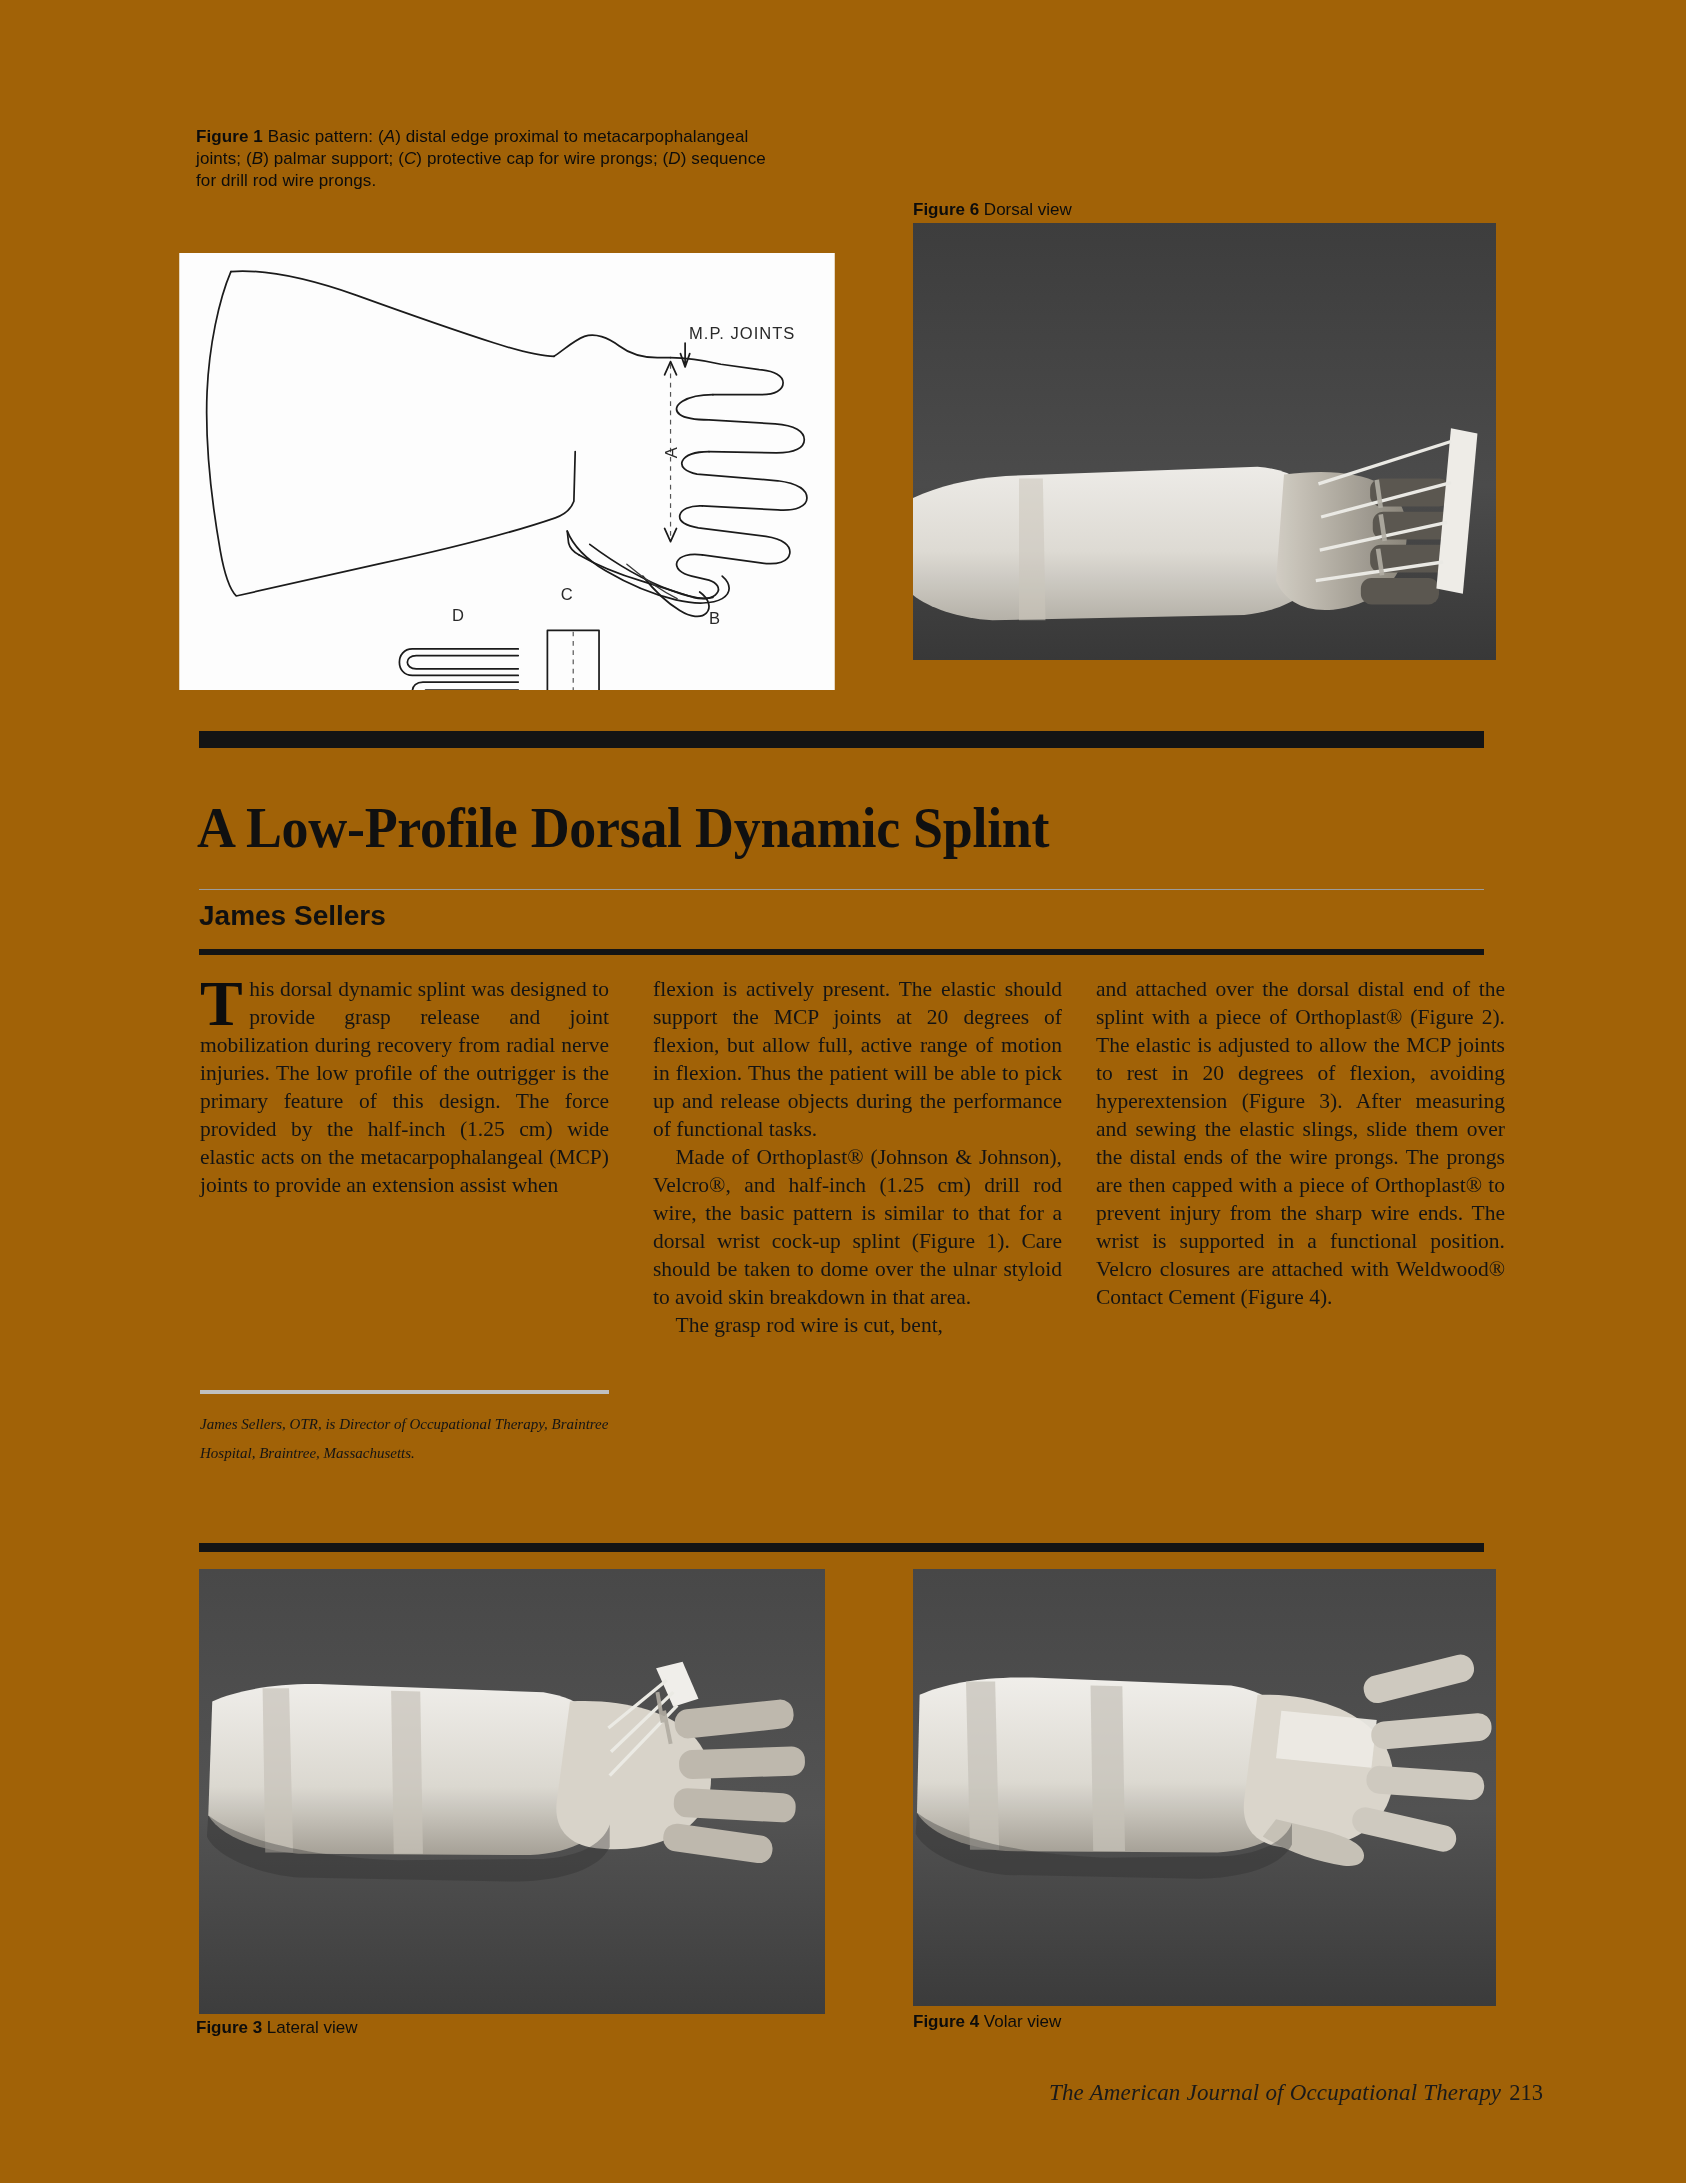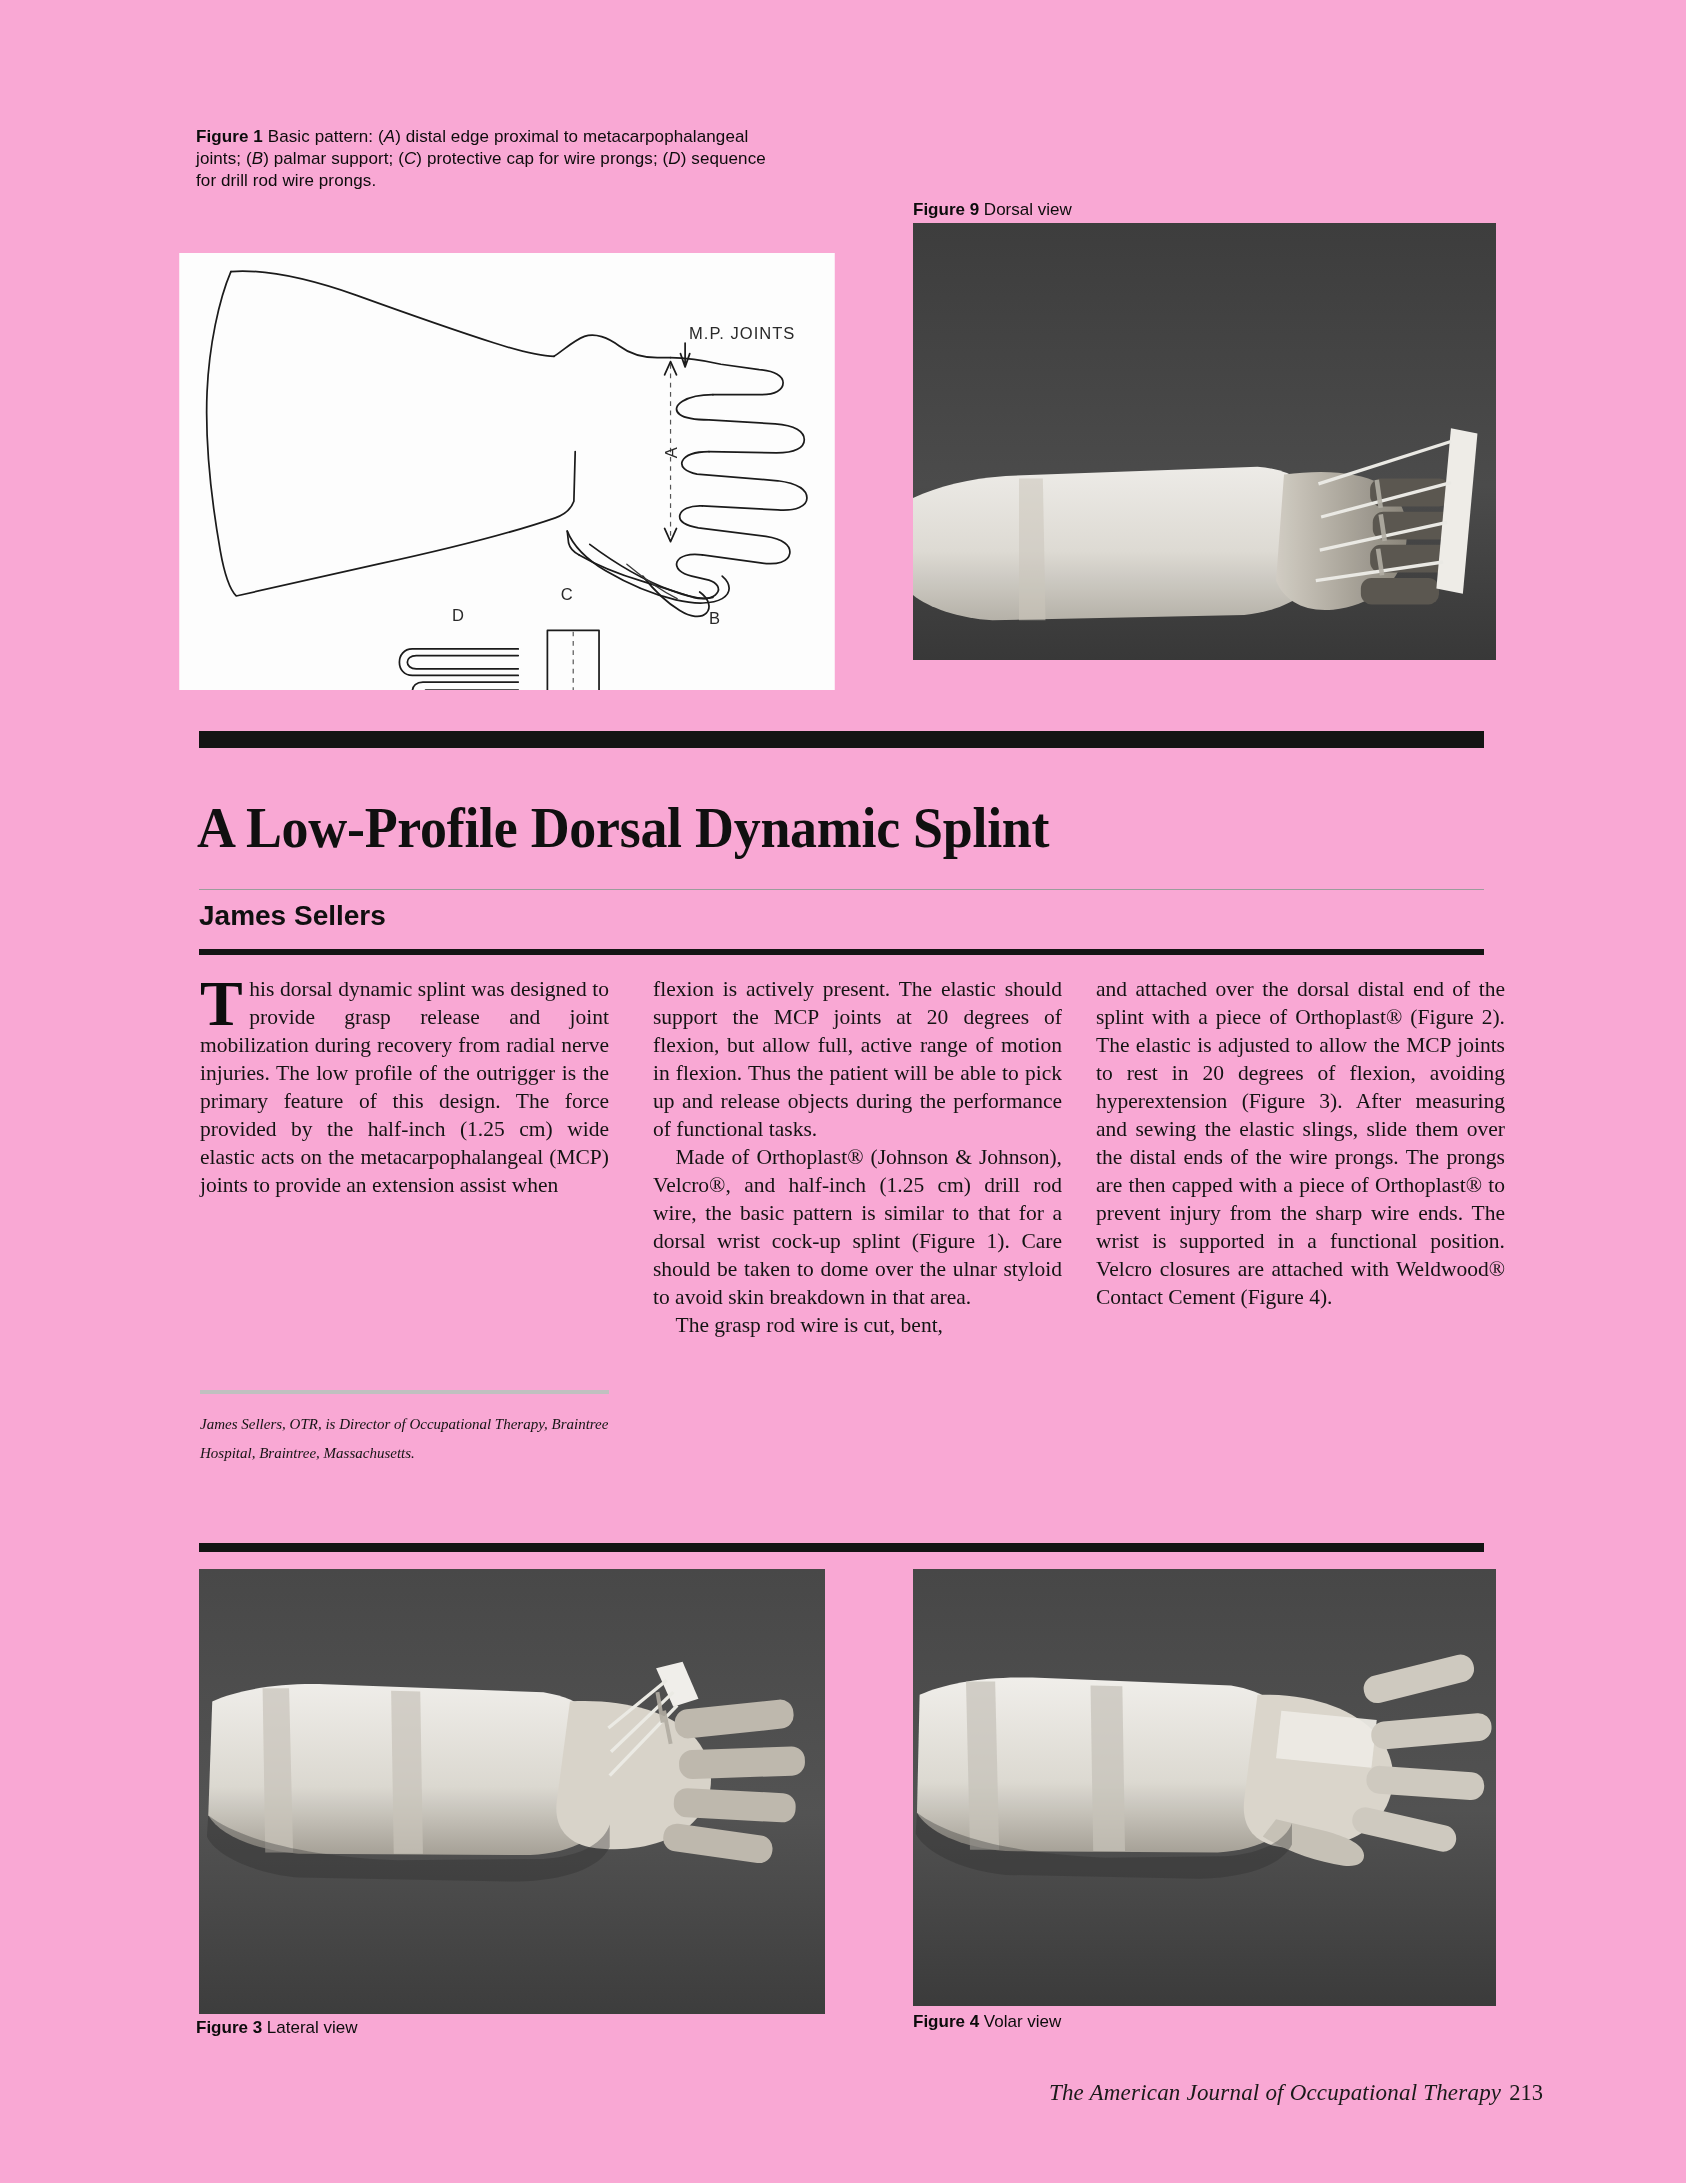--- a/index.html
+++ b/index.html
@@ -15,21 +15,21 @@
     color: #111111;
     position: relative;
     overflow: hidden;
   }
 
   .page {
     position: absolute;
     left: 0; top: 0;
     width: 1686px;
     height: 2183px;
-    background: #f9a8d4;
+    background: #a16207;
   }
 
   
   .fig1-caption {
     position: absolute;
     left: 196px;
     top: 126px;
     width: 583px;
     font-family: "Liberation Sans", sans-serif;
     font-size: 17px;
@@ -271,21 +271,21 @@
       <text class="handtxt" x="330" y="930">WIRE</text>
 
       <rect class="ln" x="556" y="570" width="78" height="300" fill="none"></rect>
       <path class="ln-dash" d="M 595 572 L 595 868"></path>
       <path class="ln" d="M 595 906 L 595 876 M 595 870 L 588 890 M 595 870 L 602 890"></path>
       <text class="handtxt" x="552" y="938">FOLD</text>
     </svg>
   </div>
 
   <div class="fig2-caption">
-    <span class="cap-label">Figure 9</span>
+    <span class="cap-label">Figure 6</span>
     <span>Dorsal view</span>
   </div>
 
   <div class="photo" id="fig2-photo">
     <svg viewBox="0 0 880 660" xmlns="http://www.w3.org/2000/svg" preserveAspectRatio="none">
       <defs>
         <linearGradient id="g2bg" x1="0" y1="0" x2="0" y2="1">
           <stop offset="0%" stop-color="#3f3f3f"></stop>
           <stop offset="60%" stop-color="#4d4d4d"></stop>
           <stop offset="100%" stop-color="#3a3a3a"></stop>

